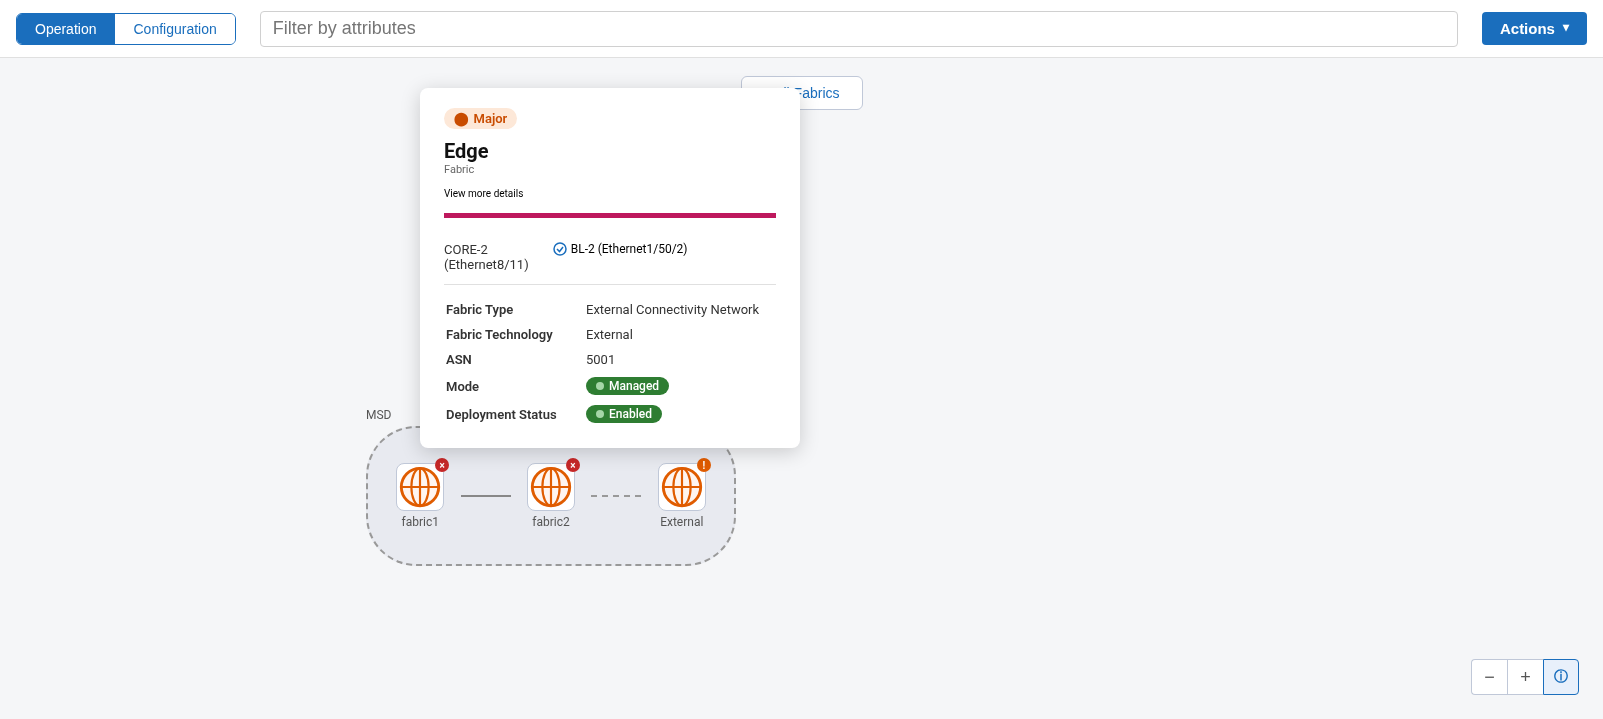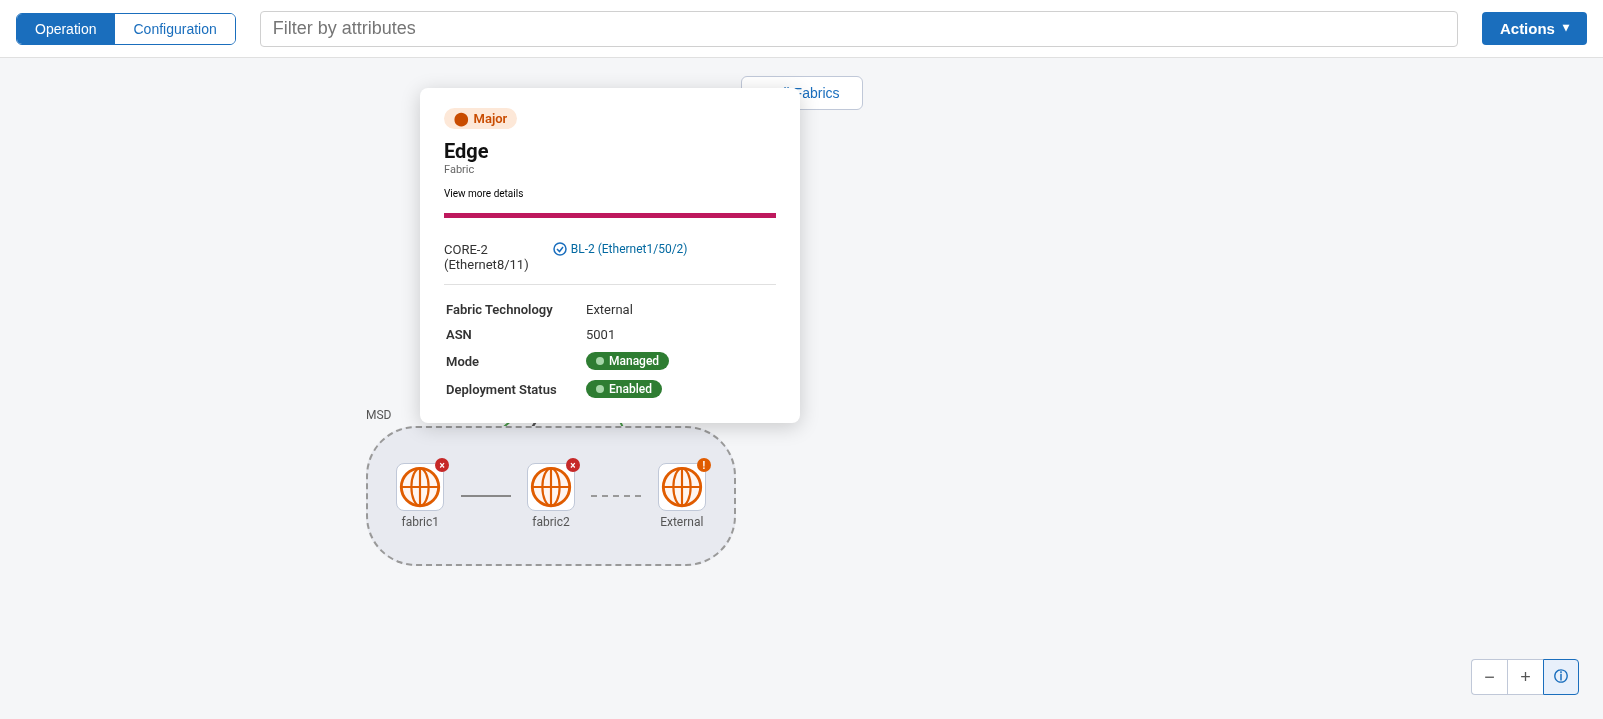--- a/index.html
+++ b/index.html
@@ -317,21 +317,21 @@
     .conn-item {
       font-size: 13px;
       color: #333;
     }
 
     .conn-badge {
       display: inline-flex;
       align-items: center;
       gap: 4px;
       font-size: 12px;
-      color: #0369a1;
+      color: #000000;
     }
 
     .popup-table {
       width: 100%;
       border-collapse: collapse;
     }
 
     .popup-table tr td {
       padding: 5px 2px;
       font-size: 13px;
@@ -545,20 +545,24 @@
               </svg>
             <span>BL-2 (Ethernet1/50/2)</span>
           </span>
         </div>
       </div>
     </div>
 
     <div style="border-top:1px solid #e0e0e0; padding-top:12px;">
       <table class="popup-table">
         <tbody>
+            <tr>
+          <td>Fabric Type</td>
+          <td>External Connectivity Network</td>
+        </tr>
         <tr>
           <td>Fabric Technology</td>
           <td>External</td>
         </tr>
         <tr>
           <td>ASN</td>
           <td>5001</td>
         </tr>
         <tr>
           <td>Mode</td>

